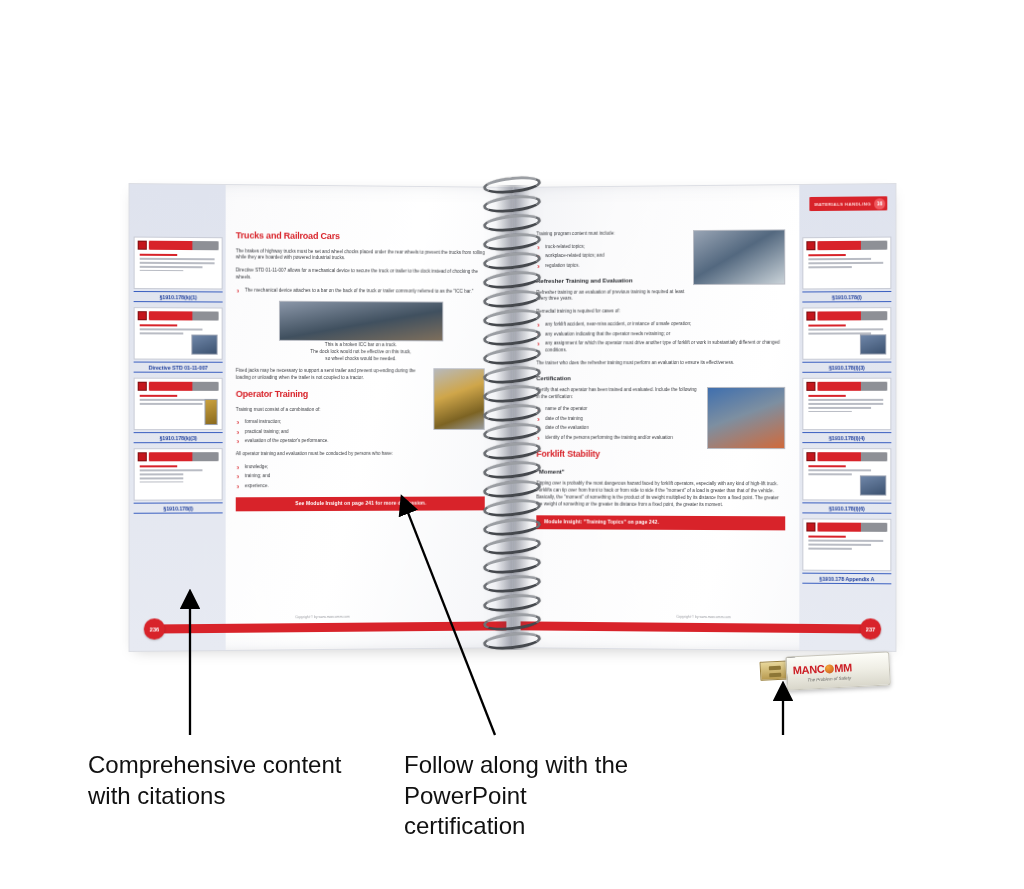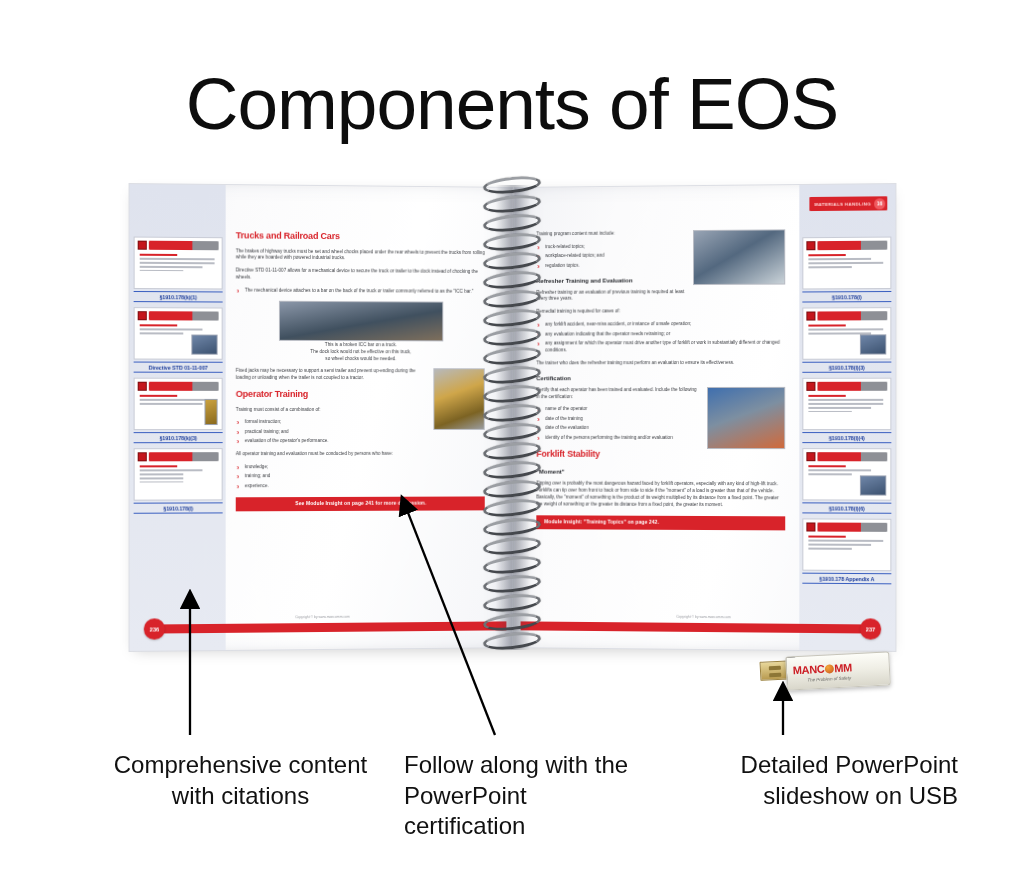--- a/index.html
+++ b/index.html
@@ -289,30 +289,29 @@
 
   
   .arrow-svg { position: absolute; left: 0; top: 0; width: 1024px; height: 889px; pointer-events: none; }
   .caption {
     position: absolute;
     font-size: 24px;
     line-height: 1.28;
     color: #111;
     font-family: "Liberation Sans", sans-serif;
   }
-  .cap-1 { left: 103px;  top: 750px; width: 275px; text-align: center; }
+  .cap-1 { left: 88px;  top: 750px; width: 275px; text-align: left; }
   .cap-2 { left: 404px; top: 750px; width: 250px; text-align: left; }
   .cap-3 { left: 698px; top: 750px; width: 260px; text-align: right; }
 </style>
 </head>
 <body>
 
 <div id="root">
 
-  <div class="page-title">Components of EOS</div>
 
   <div class="book">
     <div class="book-shadow"></div>
 
     <div class="page page-left">
       <div class="side-strip strip-left"></div>
 
       <div class="thumb-list">
         <div class="thumb-block">
           <div class="thumb">
@@ -579,15 +578,14 @@
         <path d="M0,0 L9,4.5 L0,9 z" fill="#000"></path>
       </marker>
     </defs>
     <path d="M190,735 L190,600" stroke="#000" stroke-width="2.3" fill="none" marker-end="url(#ah)"></path>
     <path d="M495,735 L405,505" stroke="#000" stroke-width="2.3" fill="none" marker-end="url(#ah)"></path>
     <path d="M783,735 L783,692" stroke="#000" stroke-width="2.3" fill="none" marker-end="url(#ah)"></path>
   </svg>
 
   <div class="caption cap-1">Comprehensive content with citations</div>
   <div class="caption cap-2">Follow along with the PowerPoint certification</div>
-  <div class="caption cap-3">Detailed PowerPoint slideshow on USB</div>
 
 </div>
 
 </body></html>

